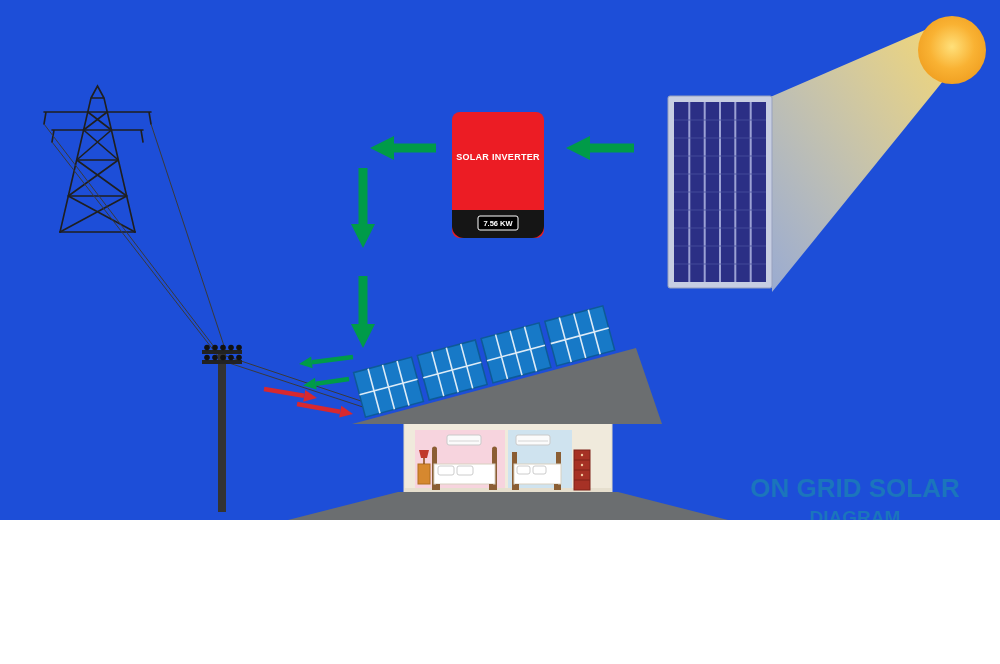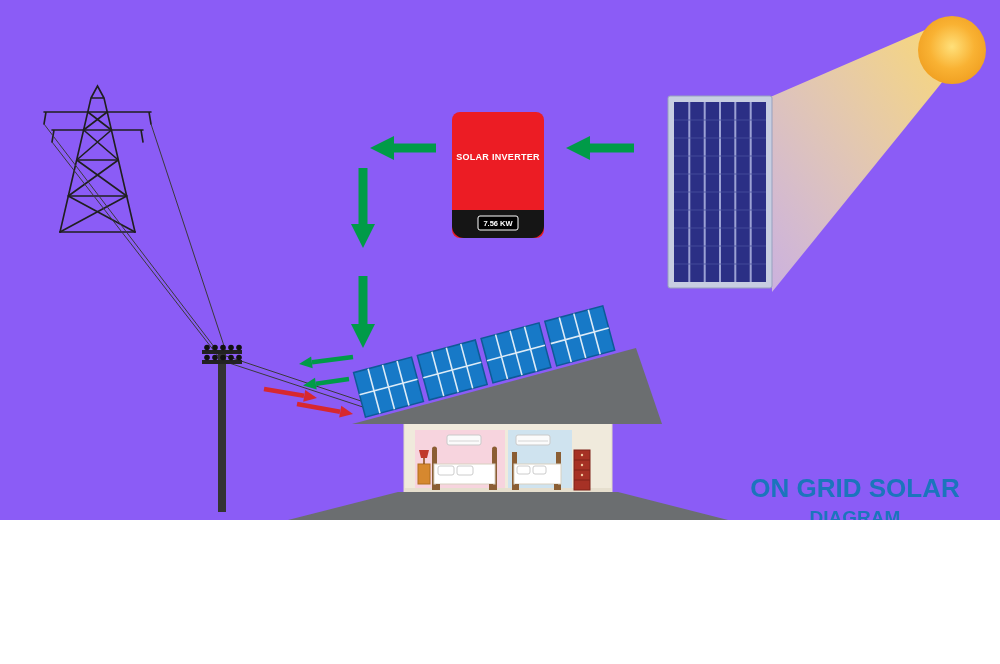--- a/index.html
+++ b/index.html
@@ -1,16 +1,16 @@
 <!DOCTYPE html>
 <html style="--accent-green: #009B48; --arrow-red: #D7282F; --title-blue: #1B75BC; --inverter-red: #EC1C24; --inverter-base: #151515; --panel-cell-blue: #2B2F85; --panel-frame: #C7CEE2; --rooftop-panel-blue: #1779C7; --roof-gray: #6B6E70; --sun-orange: #F9B233; --beam-yellow: #FFE88F; --kitchen-wall-green: #9FCB3B; --bedroom-pink: #F7D4DE; --bedroom-blue: #CFE3EF; --sofa-magenta: #B5186A;"><head>
 <meta charset="utf-8">
 <style>
   html,body{margin:0;padding:0;background:#ffffff;}
-  .stage{position:relative;width:1000px;height:520px;background:#8b5cf6;overflow:hidden;
+  .stage{position:relative;width:1000px;height:520px;background:#1d4ed8;overflow:hidden;
          font-family:"Liberation Sans",sans-serif;}
   svg{position:absolute;inset:0;display:block;}
   text{font-family:"Liberation Sans",sans-serif;}
   .title-main{font-size:26px;font-weight:bold;fill:var(--title-blue);}
   .title-sub{font-size:19px;font-weight:bold;fill:var(--title-blue);}
   .inv-label{font-size:9px;font-weight:bold;fill:#ffffff;letter-spacing:.3px;}
   .inv-power{font-size:7.5px;font-weight:bold;fill:#ffffff;}
   .wire{stroke:#3a3a3a;stroke-width:1;fill:none;}
   .tower{stroke:#1f1f1f;stroke-width:1.6;fill:none;stroke-linecap:round;}
   .g-arrow{stroke:var(--accent-green);fill:none;}

